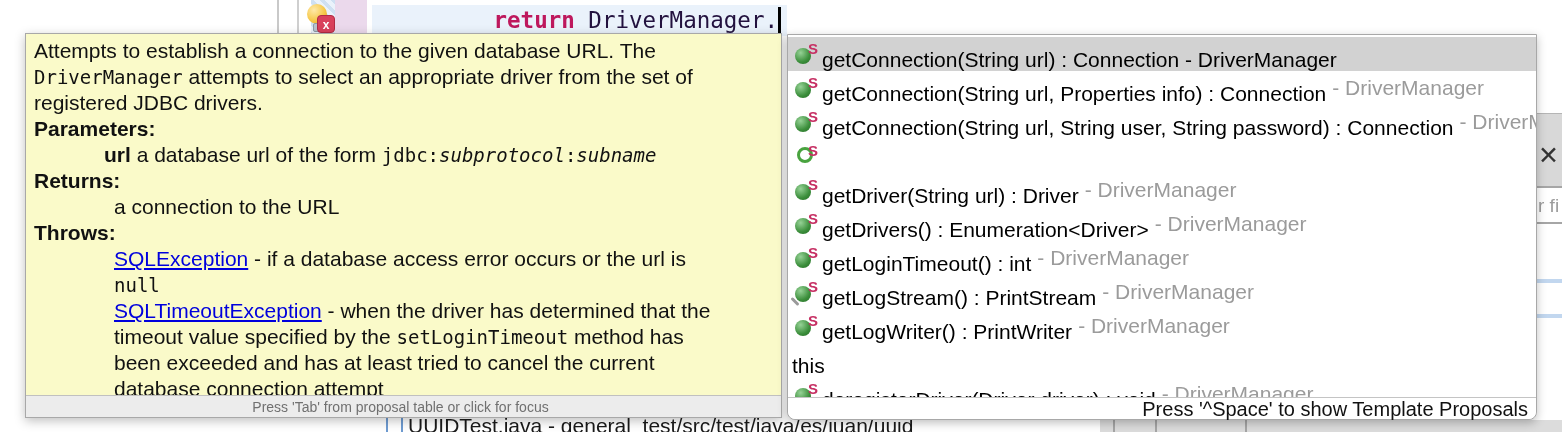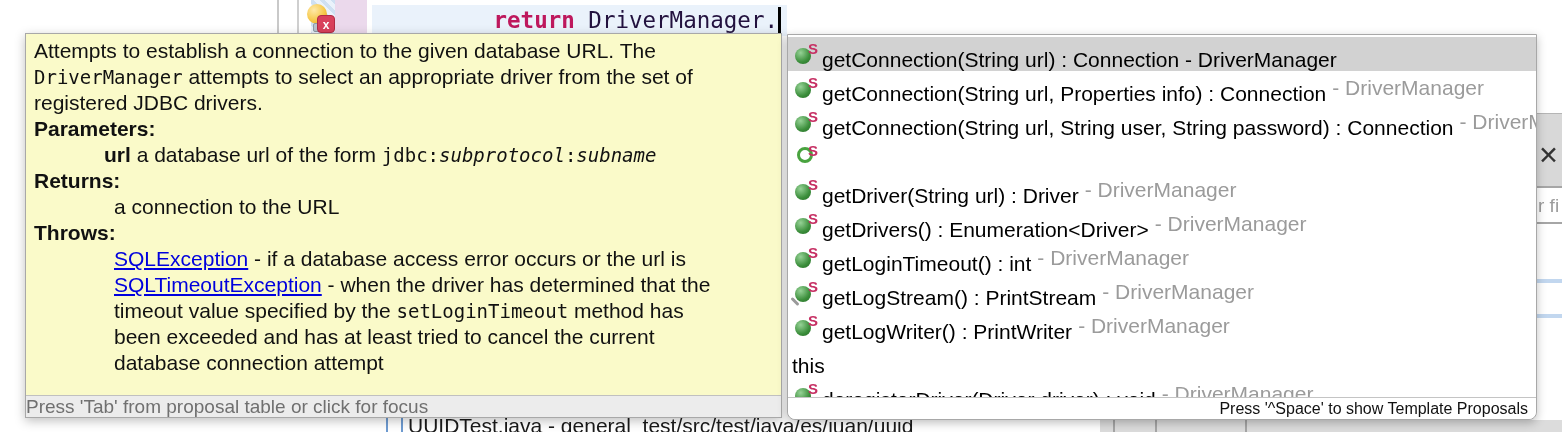--- a/index.html
+++ b/index.html
@@ -55,22 +55,22 @@
 
   
   #javadoc{left:25px;top:33px;width:757px;height:385px;background:#FAFAC9;
     border:1px solid #A8A8A8;box-sizing:border-box;box-shadow:0 3px 10px rgba(0,0,0,.25);}
   #javadoc-body{position:absolute;left:0;top:0;right:0;height:362px;overflow:hidden;
     padding:4px 4px 0 8px;box-sizing:border-box;font-size:21px;line-height:26px;color:#111;}
   #javadoc-body .ln{white-space:pre-wrap;}
   #javadoc-body .i1{margin-left:70px;}
   #javadoc-body .i2{margin-left:80px;}
   #javadoc-footer{position:absolute;left:0;bottom:0;right:0;height:22px;background:#ECECEC;
-    border-top:1px solid #C0C0C0;font-size:19px;line-height:22px;color:#707070;
-    text-align:left;padding-right:6px;box-sizing:border-box;white-space:pre;}
+    border-top:1px solid #C0C0C0;font-size:14px;line-height:22px;color:#707070;
+    text-align:center;padding-right:6px;box-sizing:border-box;white-space:pre;}
 
   
   #proposals{left:787px;top:34px;width:750px;height:386px;background:#fff;
     border:1px solid #A8A8A8;box-sizing:border-box;border-radius:0 0 8px 8px;
     box-shadow:0 3px 10px rgba(0,0,0,.25);}
   #proposal-list{position:absolute;left:0;top:0;right:0;height:363px;overflow:hidden;padding-top:2px;}
   .prow{display:flex;align-items:center;height:34px;padding-left:6px;white-space:nowrap;overflow:hidden;font-size:21px;}
   .prow.sel{background:#D2D2D2;}
   .plabel{color:#000;margin-top:11px;}
   .pqual{color:#9B9B9B;margin-left:6px;}
@@ -79,21 +79,21 @@
   .ball{position:absolute;left:1px;bottom:2px;width:16px;height:16px;border-radius:50%;
     background:radial-gradient(circle at 35% 30%,#96D296,#3B8E3B 60%,#246B24);}
   .ring .ball{width:10px;height:10px;left:3px;bottom:5px;
     background:#fff;border:3px solid #49A33F;box-sizing:content-box;}
   .sflag{position:absolute;top:-2px;right:0px;color:#C62F63;font-weight:bold;font-size:15px;
     font-family:"Liberation Sans",sans-serif;}
   .tail{position:absolute;left:-4px;bottom:1px;width:10px;height:3px;background:#9A9A9A;
     border-radius:2px;transform:rotate(45deg);}
   .prow.kwrow{padding-left:4px;}
   #proposal-footer{position:absolute;left:0;bottom:0;right:0;height:22px;background:#fff;
-    border-top:1px solid #C4C4C4;border-radius:0 0 8px 8px;font-size:16px;line-height:22px;color:#111;
+    border-top:1px solid #C4C4C4;border-radius:0 0 8px 8px;font-size:20px;line-height:22px;color:#111;
     text-align:right;padding-right:8px;box-sizing:border-box;white-space:pre;z-index:3;}
 </style>
 </head>
 <body>
 
 <div class="abs" id="ruler-line1"></div>
 <div class="abs" id="ruler-line2"></div>
 <div class="abs" id="hatch-strip"></div>
 <div class="abs" id="lavender-strip"></div>
 
@@ -130,20 +130,21 @@
   <div id="javadoc-body">
     <div class="ln"><span>Attempts to establish a connection to the given database URL. The</span></div>
     <div class="ln"><span class="mono">DriverManager</span><span> attempts to select an appropriate driver from the set of</span></div>
     <div class="ln"><span>registered JDBC drivers.</span></div>
     <div class="ln"><span class="bold">Parameters:</span></div>
     <div class="ln i1"><span class="bold">url</span><span> a database url of the form </span><span class="mono">jdbc:</span><span class="mi">subprotocol</span><span class="mono">:</span><span class="mi">subname</span></div>
     <div class="ln"><span class="bold">Returns:</span></div>
     <div class="ln i2"><span>a connection to the URL</span></div>
     <div class="ln"><span class="bold">Throws:</span></div>
     <div class="ln i2"><span class="link">SQLException</span><span> - if a database access error occurs or the url is</span></div>
+    <div class="ln i2"><span class="mono">null</span></div>
     <div class="ln i2"><span class="link">SQLTimeoutException</span><span> - when the driver has determined that the</span></div>
     <div class="ln i2"><span>timeout value specified by the </span><span class="mono">setLoginTimeout</span><span> method has</span></div>
     <div class="ln i2"><span>been exceeded and has at least tried to cancel the current</span></div>
     <div class="ln i2"><span>database connection attempt</span></div>
   </div>
   <div id="javadoc-footer">Press 'Tab' from proposal table or click for focus</div>
 </div>
 
 <div class="abs" id="proposals">
   <div id="proposal-list">

